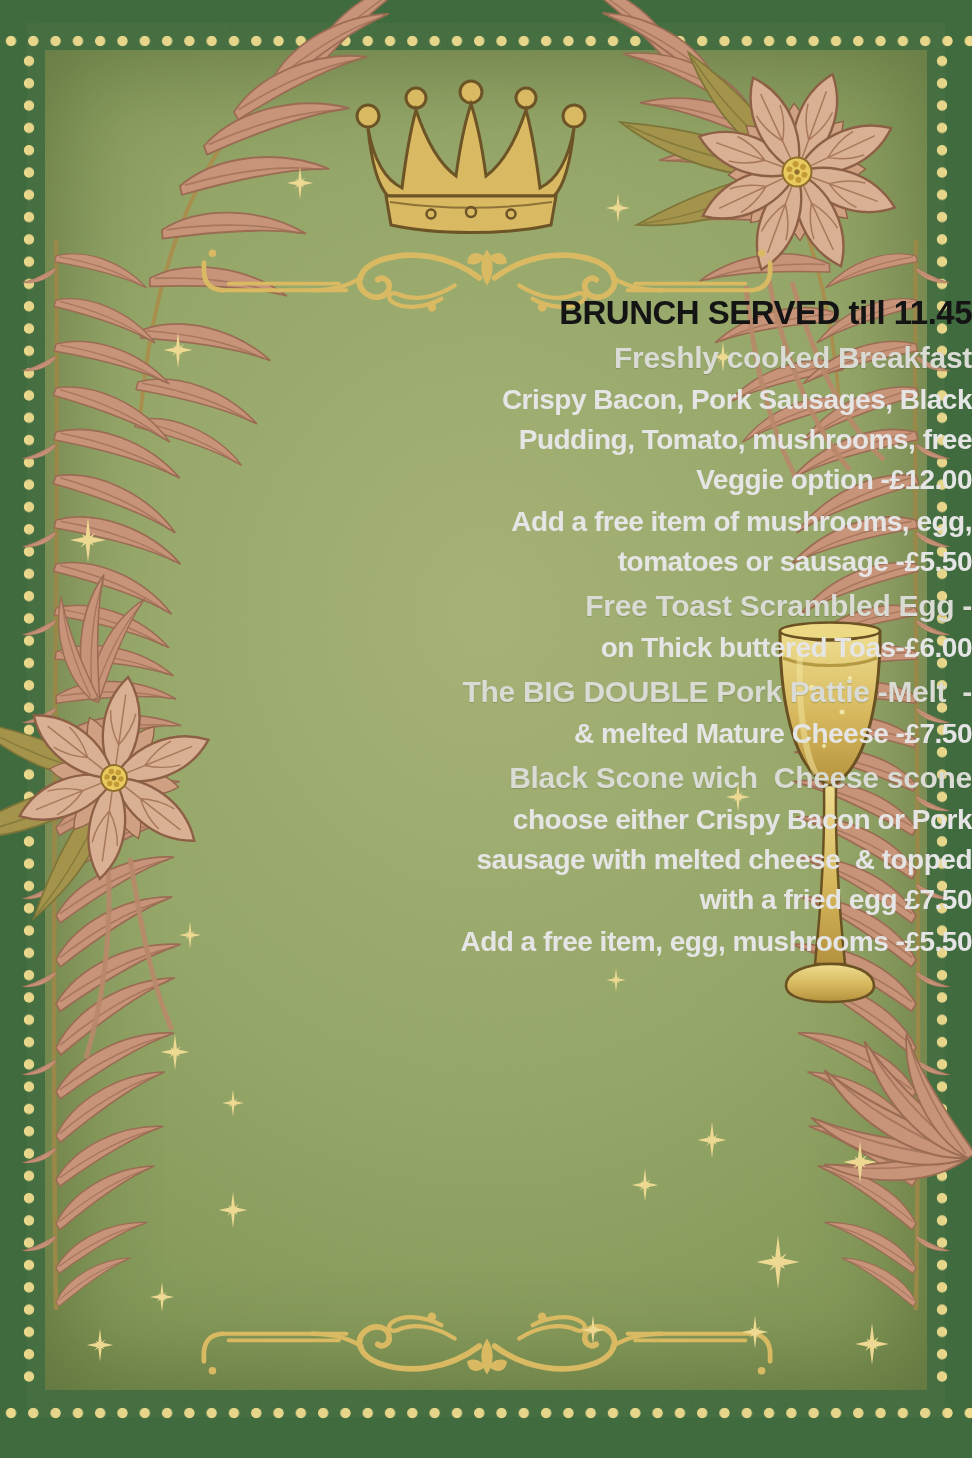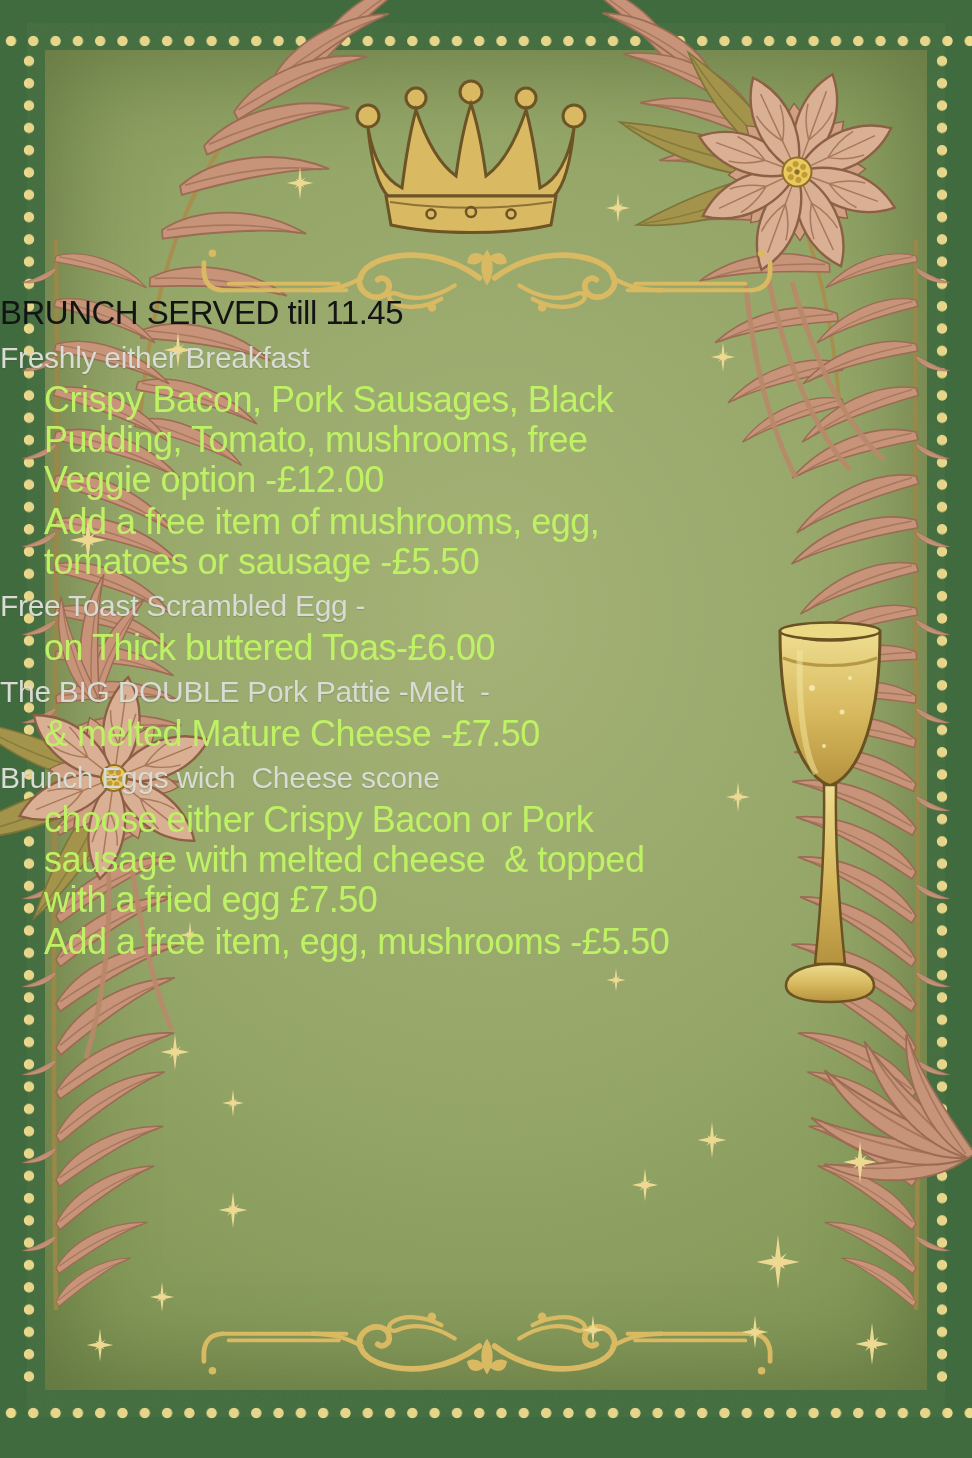--- a/index.html
+++ b/index.html
@@ -15,27 +15,27 @@
   .dots-left{position:absolute;top:50px;bottom:68px;left:0;width:45px;
     background-image:radial-gradient(circle at 29px 11px,#ecd98c 4.7px,rgba(0,0,0,0) 5.6px);
     background-size:45px 22.3px;}
   .dots-right{position:absolute;top:50px;bottom:68px;right:0;width:45px;
     background-image:radial-gradient(circle at 15px 11px,#ecd98c 4.7px,rgba(0,0,0,0) 5.6px);
     background-size:45px 22.3px;}
   .panel{position:absolute;left:45px;top:50px;right:45px;bottom:68px;
     background:radial-gradient(ellipse 120% 90% at 50% 42%,#a7b377 0%,#95a768 40%,#7f9553 72%,#6e8a4a 100%);
     box-shadow:inset 0 0 90px 18px rgba(44,64,24,0.38);}
   .decor{position:absolute;left:0;top:0;width:972px;height:1458px;z-index:2;}
-  .menu-text{position:absolute;left:0;right:0;top:292px;z-index:3;text-align:left;
-    font-weight:normal;color:#161616;}
+  .menu-text{position:absolute;left:0;right:0;top:292px;z-index:3;text-align:right;
+    font-weight:bold;color:#161616;}
   .title{font-size:33px;line-height:42px;letter-spacing:-0.5px;white-space:pre;color:#141414;}
   .item{margin-top:2px;}
   .heading{font-size:30px;line-height:44px;letter-spacing:-0.3px;white-space:pre;color:#d9dbd4;
     text-shadow:0 1px 1px rgba(60,80,40,0.25);}
-  .line{font-size:36px;line-height:40px;letter-spacing:-0.5px;white-space:pre;color:#bef264;padding-left:44px;}
+  .line{font-size:28px;line-height:40px;letter-spacing:-0.5px;white-space:pre;color:#e5e5e5;padding-left:44px;}
 </style>
 </head>
 <body>
 
 <div class="poster">
 
   <div class="dots-top"></div>
   <div class="dots-bottom"></div>
   <div class="dots-left"></div>
   <div class="dots-right"></div>
@@ -290,21 +290,21 @@
       <use href="#sparkle" transform="translate(755,1332) scale(0.55)"></use>
       <use href="#sparkle" transform="translate(872,1344) scale(0.7)"></use>
       <use href="#sparkle" transform="translate(100,1345) scale(0.55)"></use>
     </g>
   </svg>
 
   <div class="menu-text">
     <div class="title">BRUNCH SERVED till 11.45</div>
 
     <div class="item">
-      <div class="heading">Freshly either Breakfast</div>
+      <div class="heading">Freshly cooked Breakfast</div>
       <div class="line">Crispy Bacon, Pork Sausages, Black</div>
       <div class="line">Pudding, Tomato, mushrooms, free</div>
       <div class="line">Veggie option -£12.00</div>
     </div>
 
 
     <div class="item">
       <div class="line">Add a free item of mushrooms, egg,</div>
       <div class="line">tomatoes or sausage -£5.50</div>
     </div>
@@ -313,21 +313,21 @@
       <div class="heading">Free Toast Scrambled Egg -</div>
       <div class="line">on Thick buttered Toas-£6.00</div>
     </div>
 
     <div class="item">
       <div class="heading">The BIG DOUBLE Pork Pattie -Melt  -</div>
       <div class="line">&amp; melted Mature Cheese -£7.50</div>
     </div>
 
     <div class="item">
-      <div class="heading">Brunch Eggs wich  Cheese scone</div>
+      <div class="heading">Black Scone wich  Cheese scone</div>
       <div class="line">choose either Crispy Bacon or Pork</div>
       <div class="line">sausage with melted cheese  &amp; topped</div>
       <div class="line">with a fried egg £7.50</div>
     </div>
 
     <div class="item">
       <div class="line">Add a free item, egg, mushrooms -£5.50</div>
     </div>
   </div>
 

